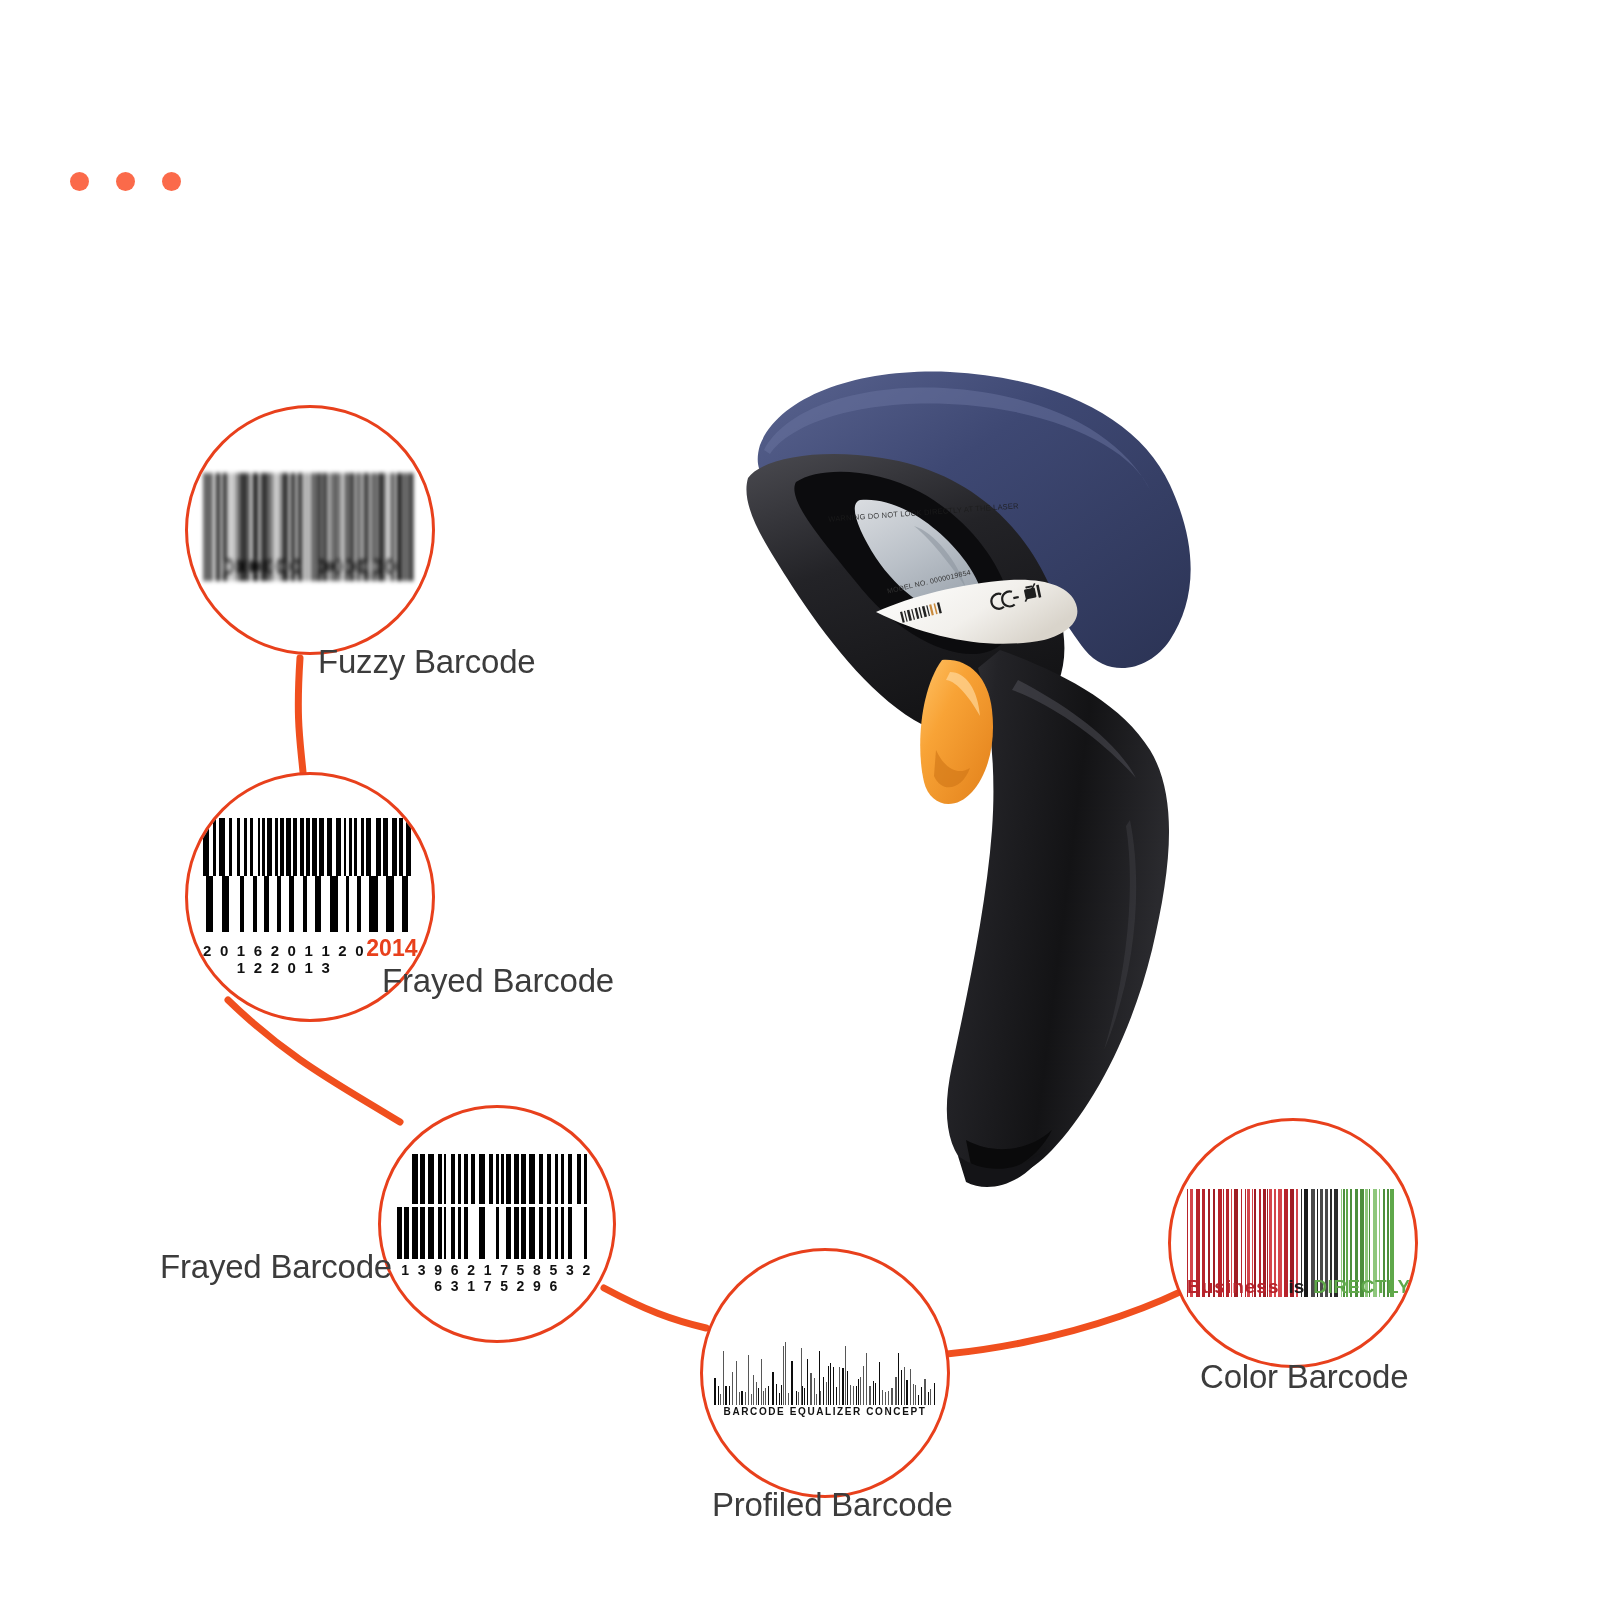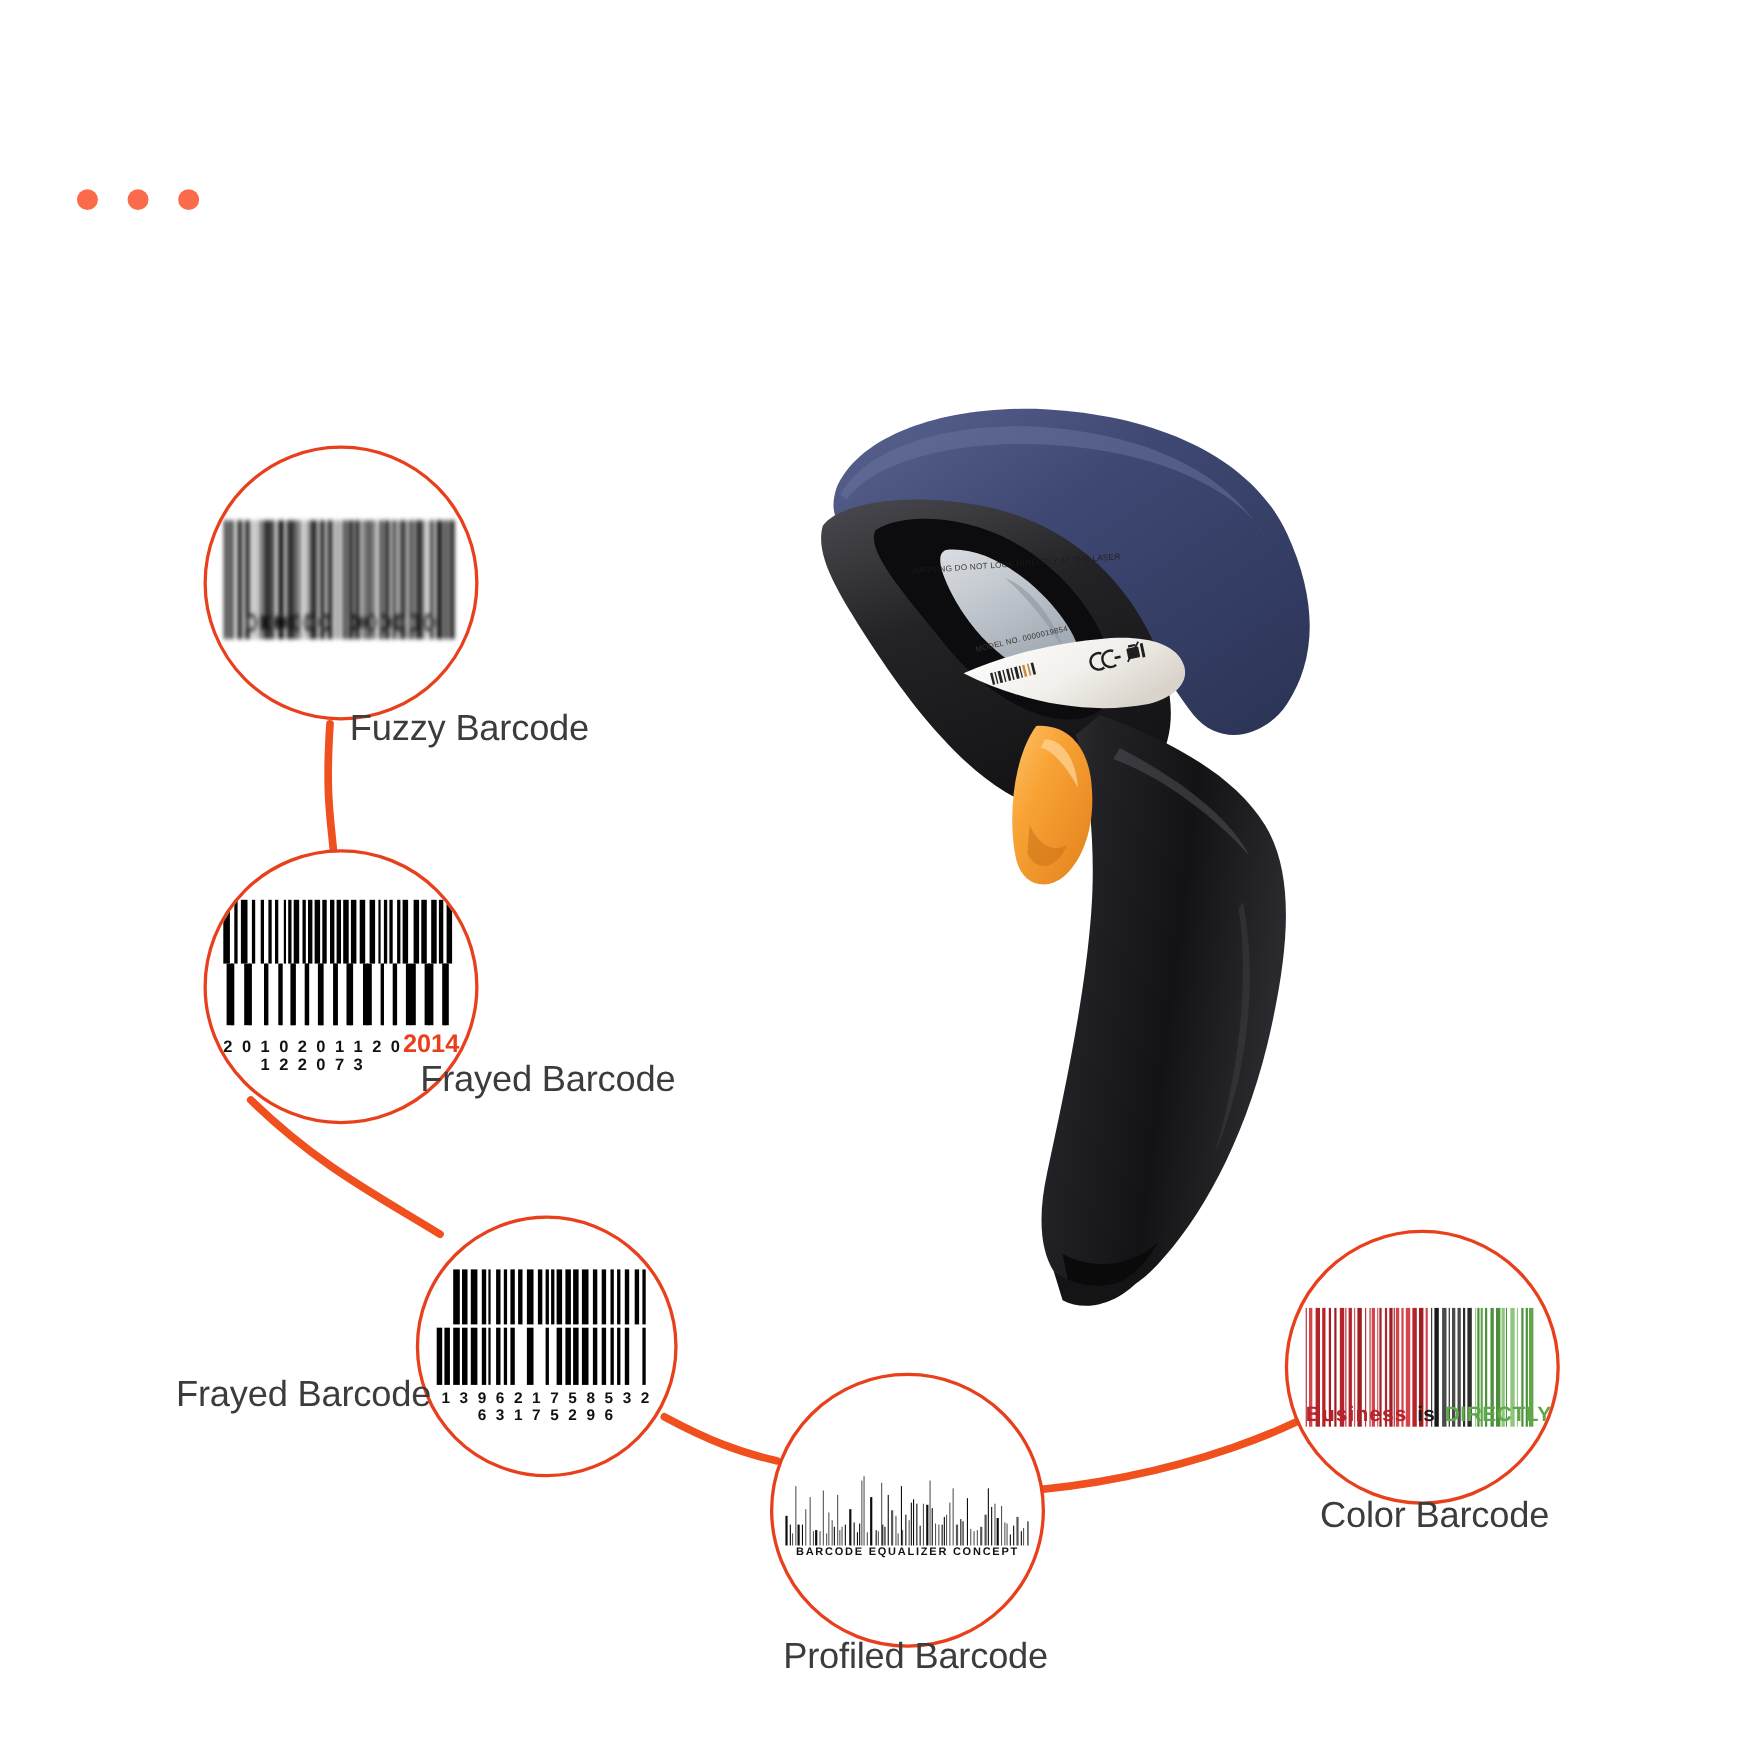--- a/index.html
+++ b/index.html
@@ -366,21 +366,21 @@
           <i style="width: 3px; height: 56px; margin-right: 4px; transform: translateX(3px);"></i>
           <i style="width: 3px; height: 56px; margin-right: 2px; transform: translateX(-3px);"></i>
           <i style="width: 5px; height: 56px; margin-right: 5px; transform: translateX(3px);"></i>
           <i style="width: 5px; height: 56px; margin-right: 2px; transform: translateX(-3px);"></i>
           <i style="width: 5px; height: 56px; margin-right: 4px; transform: translateX(3px);"></i>
           <i style="width: 5px; height: 56px; margin-right: 2px; transform: translateX(-3px);"></i>
           <i style="width: 4px; height: 56px; margin-right: 3px; transform: translateX(3px);"></i>
           <i style="width: 5px; height: 56px; margin-right: 3px; transform: translateX(-3px);"></i>
         </div>
       <div class="bc-digits">
-        <span>2 0 1 0 2 0 1 1 2 0 1 2 2 0 7 3</span>
+        <span>2 0 1 6 2 0 1 1 2 0 1 2 2 0 1 3</span>
           <span class="yr-red">2014</span>
       </div>
     </div>
   </div>
   <div class="caption" id="cap-folded">Frayed Barcode</div>
 
   <div class="circle" id="c-frayed">
     <div class="bc" id="bc-frayed">
       <div class="fold-row" id="fray-top">
           <i style="width: 5px; height: 50px; margin-right: 2px; background: transparent;"></i>

